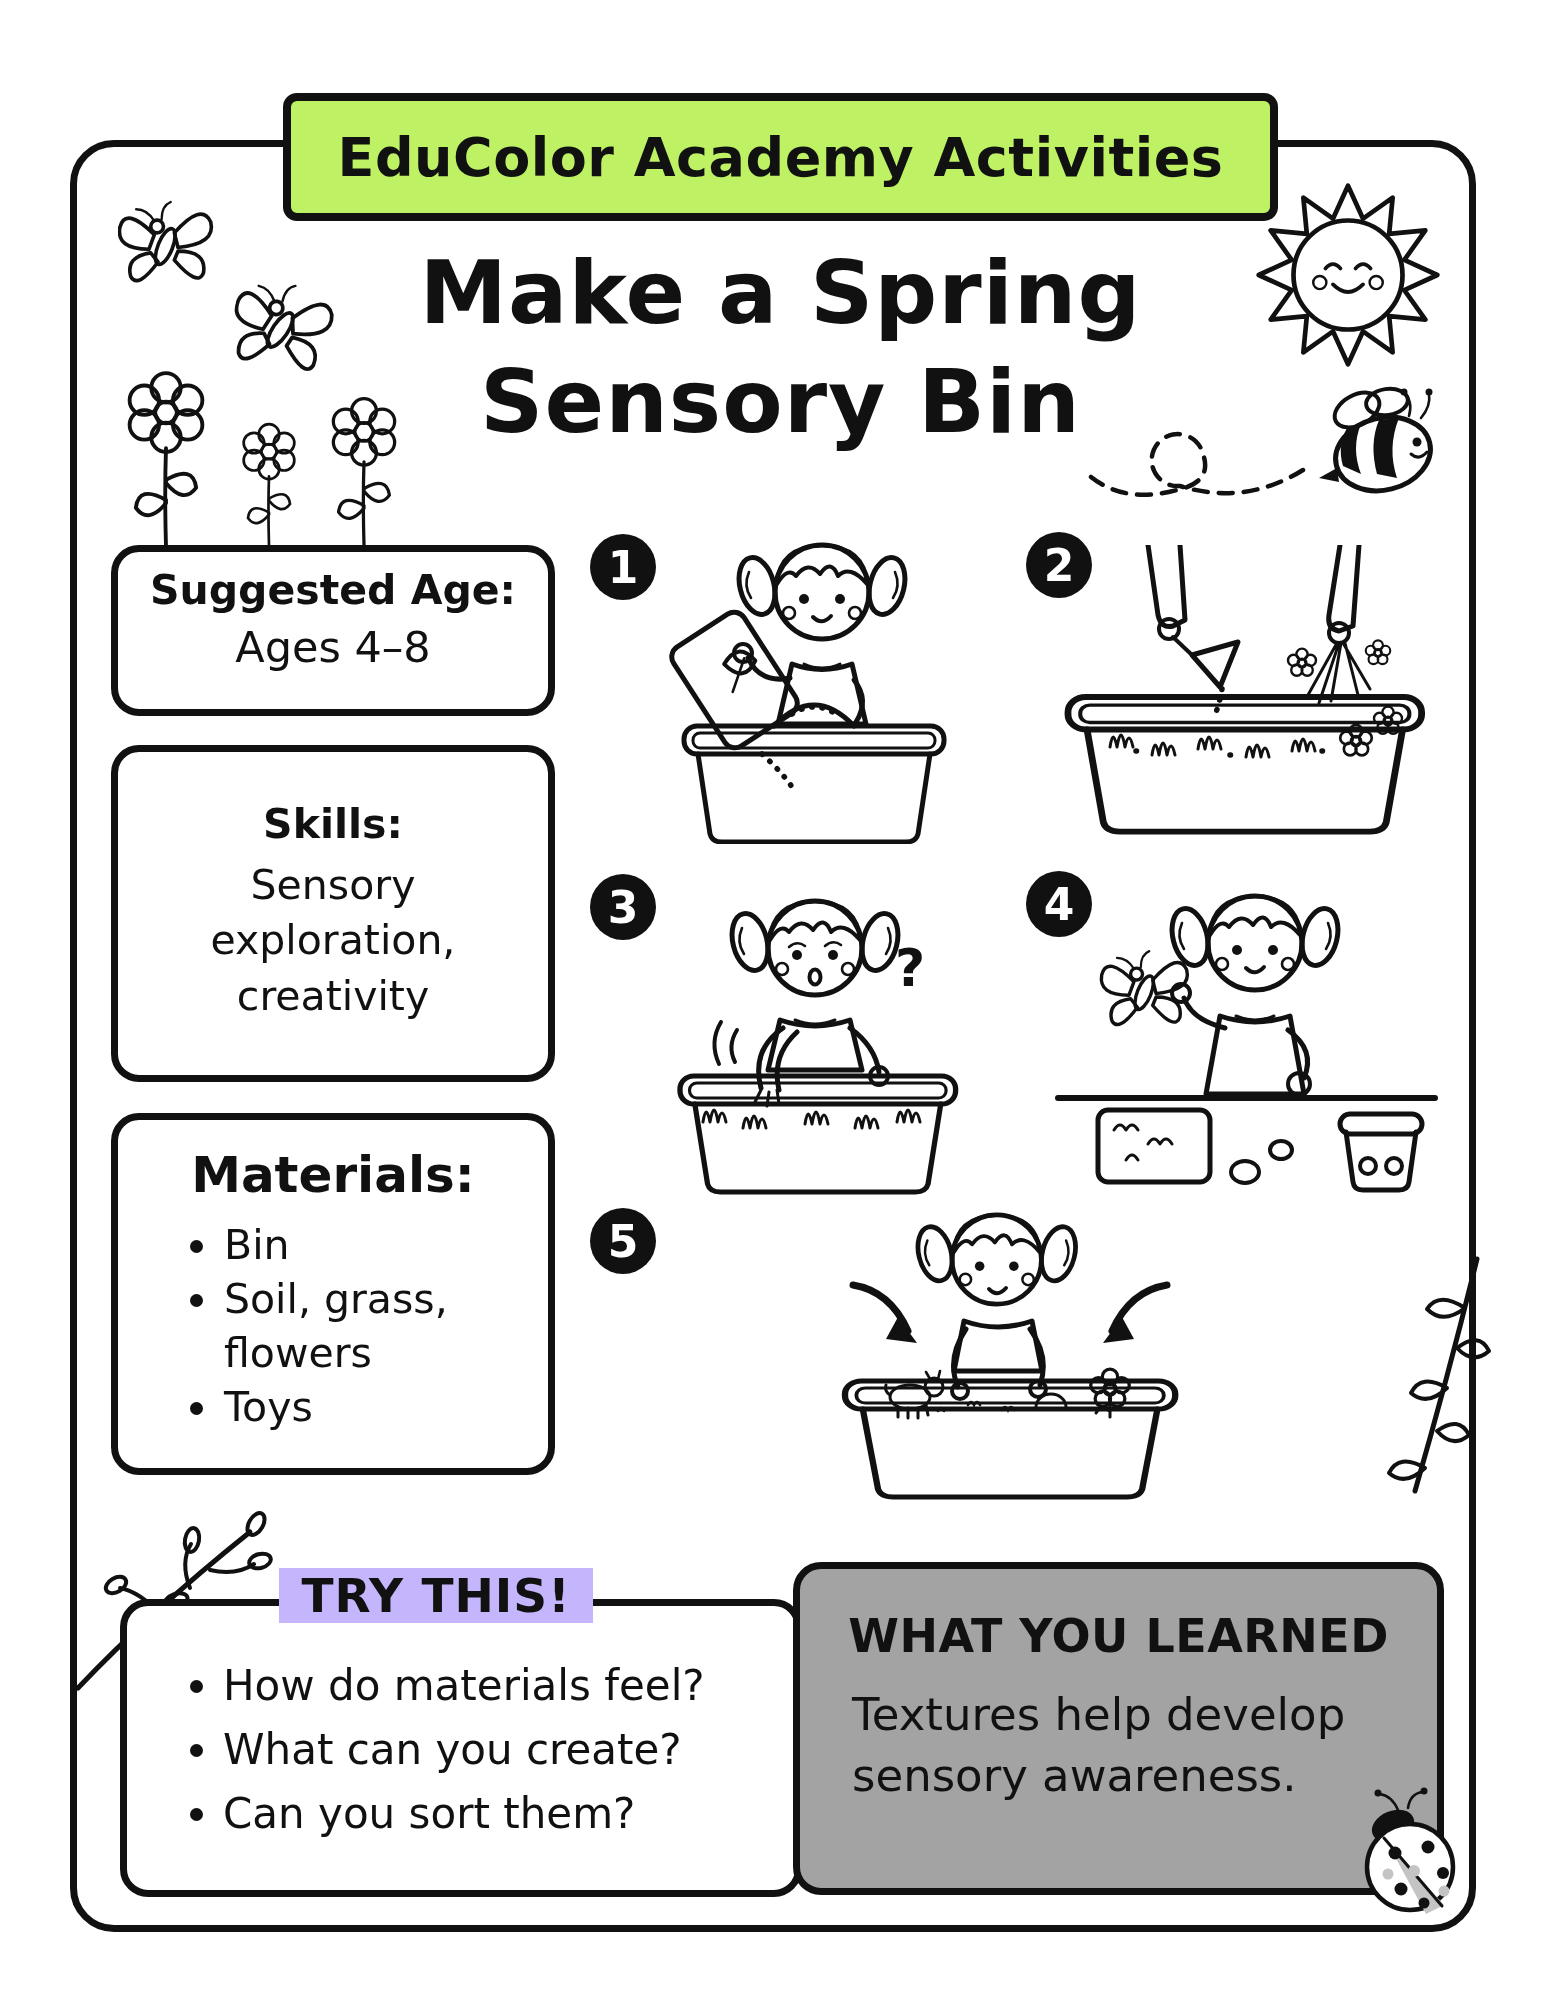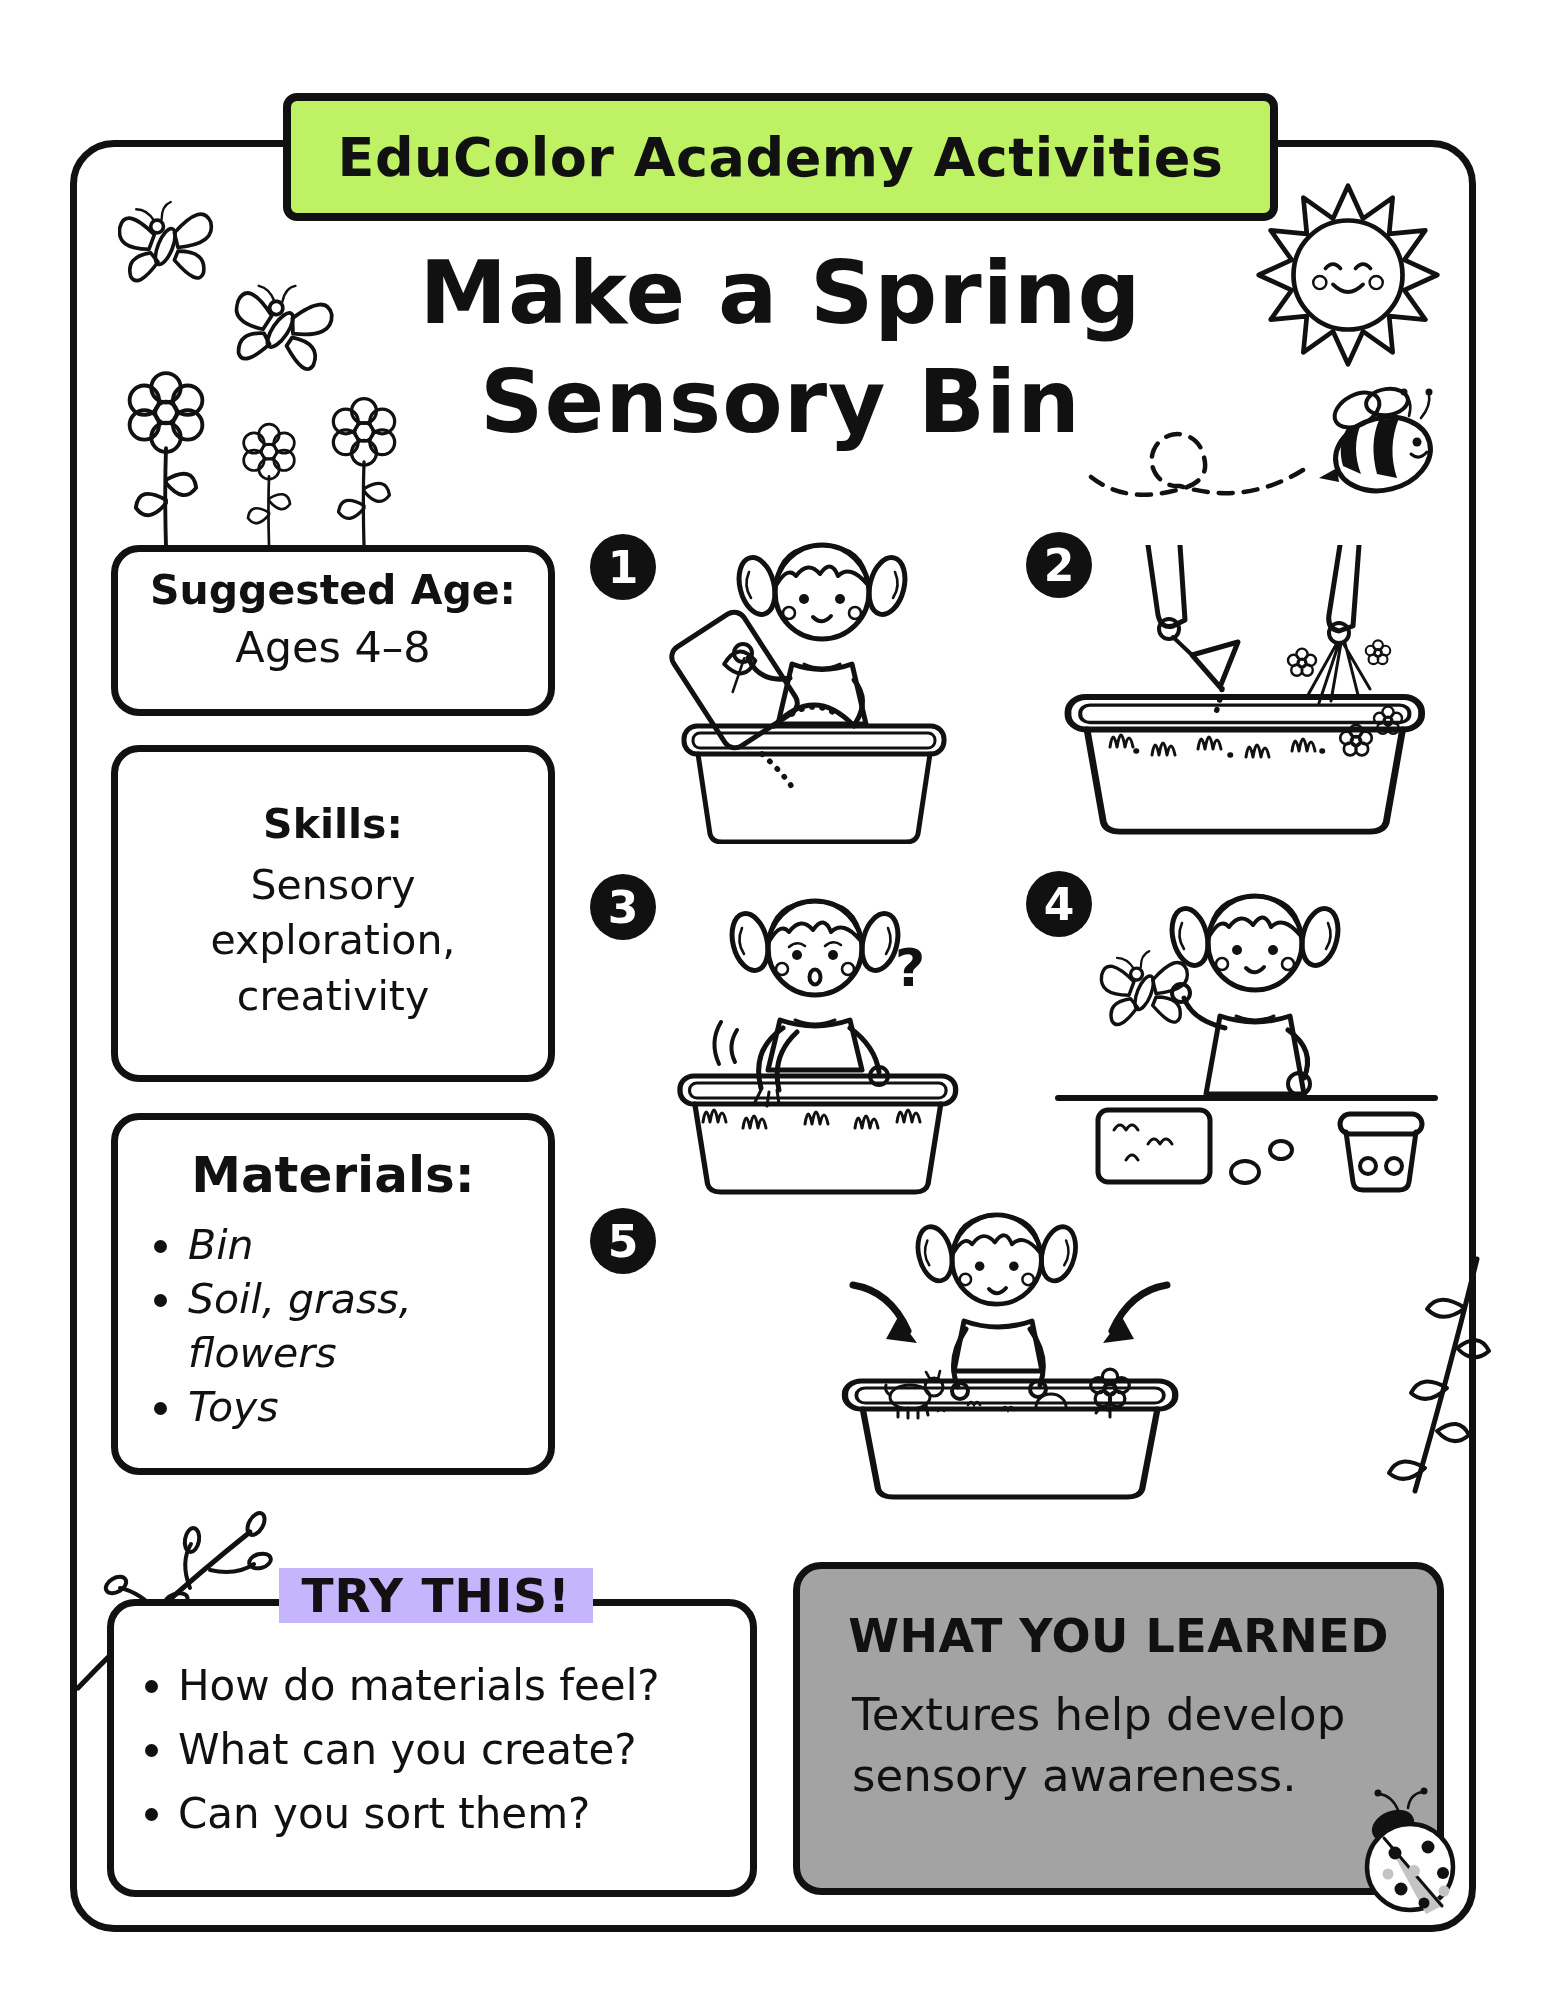--- a/index.html
+++ b/index.html
@@ -18,27 +18,27 @@
   
   .info-box{background:#fff;border:7px solid #111;border-radius:28px;z-index:4;}
   .age-box{left:111px;top:545px;width:430px;height:143px;padding-top:14px;text-align:center;}
   .age-box .lbl{font-weight:bold;font-size:41px;}
   .age-box .val{font-size:43px;margin-top:8px;}
   .skills-box{left:111px;top:745px;width:430px;height:323px;text-align:center;}
   .skills-box .lbl{font-weight:bold;font-size:41px;margin-top:48px;}
   .skills-box .val{font-size:41px;line-height:1.35;margin:10px auto 0;width:300px;}
   .mat-box{left:111px;top:1113px;width:430px;height:348px;}
   .mat-box .lbl{font-weight:bold;font-size:50px;text-align:center;margin-top:26px;}
-  .mat-box ul{margin:14px 0 0 0;padding-left:68px;font-style:italic;}
+  .mat-box ul{margin:14px 0 0 0;padding-left:104px;}
   .mat-box li{font-size:41px;line-height:1.32;padding-left:2px;}
   
   .badge{width:66px;height:66px;border-radius:50%;background:#111;color:#fff;display:flex;
          align-items:center;justify-content:center;font-weight:bold;font-size:44px;z-index:5;}
   
-  .try-box{left:107px;top:1599px;width:636px;height:284px;border:7px solid #111;border-radius:28px;background:#fff;}
+  .try-box{left:120px;top:1599px;width:636px;height:284px;border:7px solid #111;border-radius:28px;background:#fff;padding-left:32px;}
   .try-box ul{margin:48px 0 0 0;padding-left:64px;}
   .try-box li{font-size:42px;line-height:1.52;}
   .try-legend{left:111px;top:1568px;width:650px;display:flex;justify-content:center;z-index:5;}
   .try-legend span{background:#c4b5fd;padding:0 22px;font-weight:bold;font-size:47px;letter-spacing:1px;}
   
   .learn-box{left:793px;top:1562px;width:637px;height:319px;border:7px solid #111;border-radius:28px;background:#a3a3a3;}
   .learn-box .lbl{font-weight:bold;font-size:46px;text-align:center;margin-top:40px;letter-spacing:.5px;}
   .learn-box .val{font-size:45px;line-height:1.35;margin:22px 0 0 52px;width:545px;}
   
   .ln{fill:none;stroke:#111;stroke-width:5;stroke-linecap:round;stroke-linejoin:round;}

